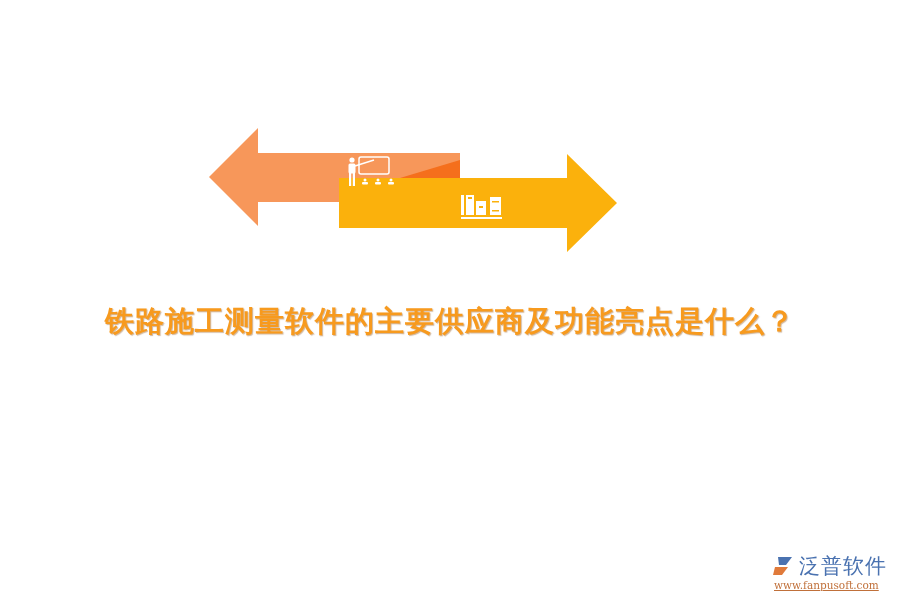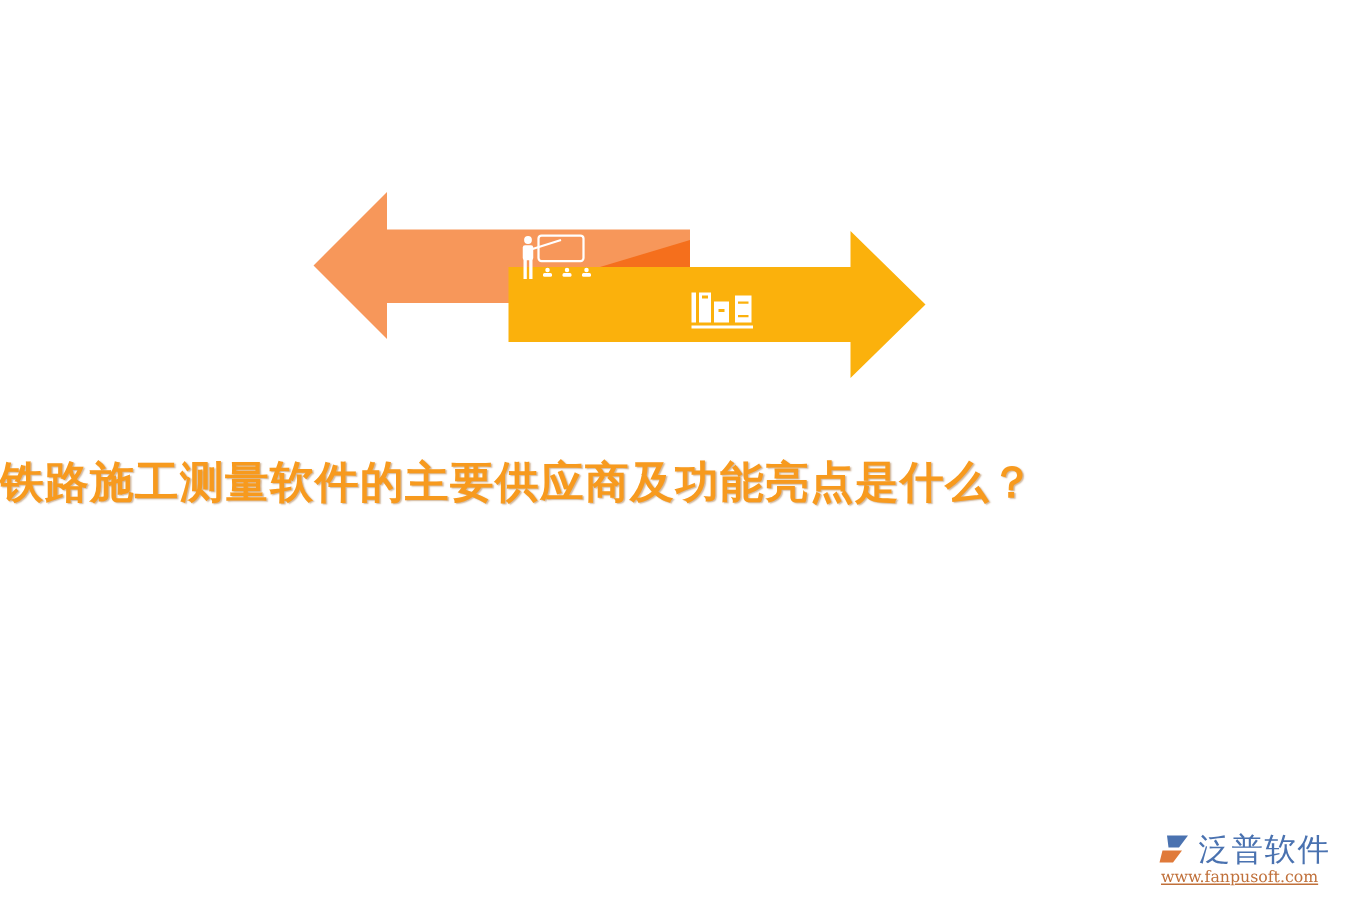--- a/index.html
+++ b/index.html
@@ -1,19 +1,19 @@
 <!DOCTYPE html>
 <html><head>
 <meta charset="utf-8">
 <style>
   html, body { margin:0; padding:0; background:#ffffff; }
   body { width:900px; height:600px; position:relative; overflow:hidden; font-family:"DejaVu Serif", serif; }
   .graphic { position:absolute; left:0; top:0; width:900px; height:300px; }
   .title {
-    position:absolute; left:0; top:302px; width:900px; text-align:left;
+    position:absolute; left:0; top:302px; width:900px; text-align:center;
     font-family:"DejaVu Serif", serif; font-size:29px; font-weight:bold; letter-spacing:1px;
     color:#f79a1e; text-shadow:1px 1px 1px rgba(150,90,30,0.45);
   }
   .logo { position:absolute; left:772px; top:552px; width:124px; height:40px; }
   .logo-icon { position:absolute; left:0; top:3px; width:26px; height:22px; }
   .logo-name { position:absolute; left:27px; top:0; font-family:"DejaVu Sans", sans-serif; font-size:21px; color:#4a72b0; letter-spacing:1px; white-space:nowrap; }
   .logo-url { position:absolute; left:2px; top:27px; font-family:"DejaVu Serif", serif; font-size:10.5px; color:#c0703a; white-space:nowrap;text-decoration:underline; }
 </style>
 </head>
 <body>

